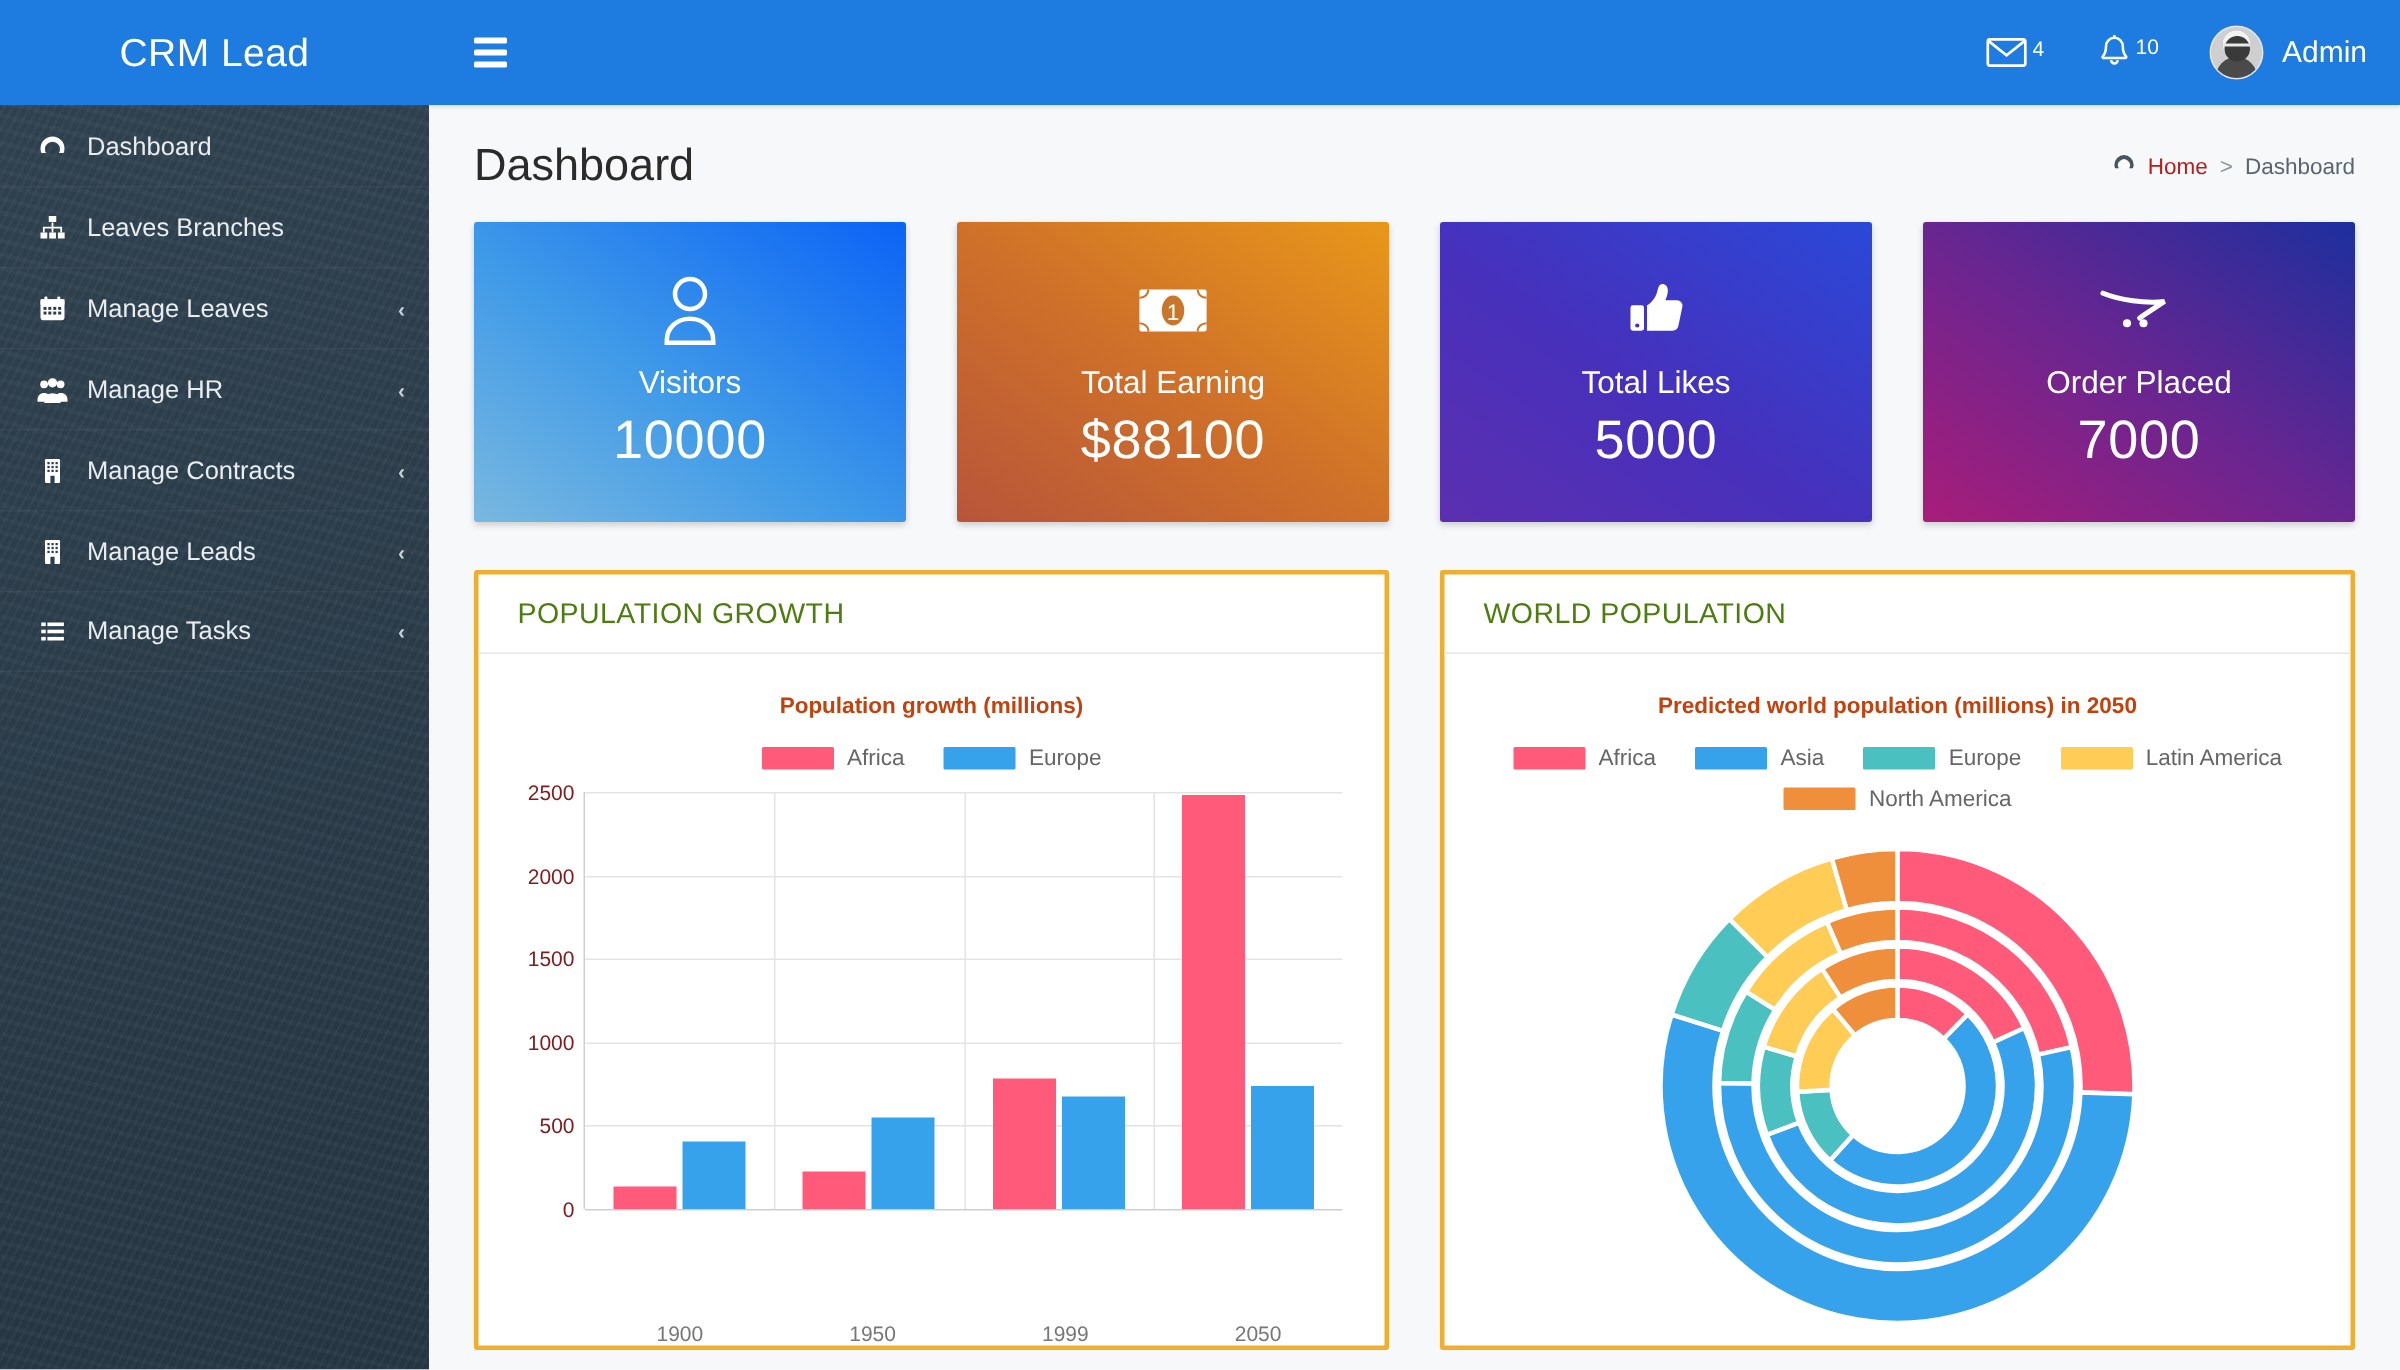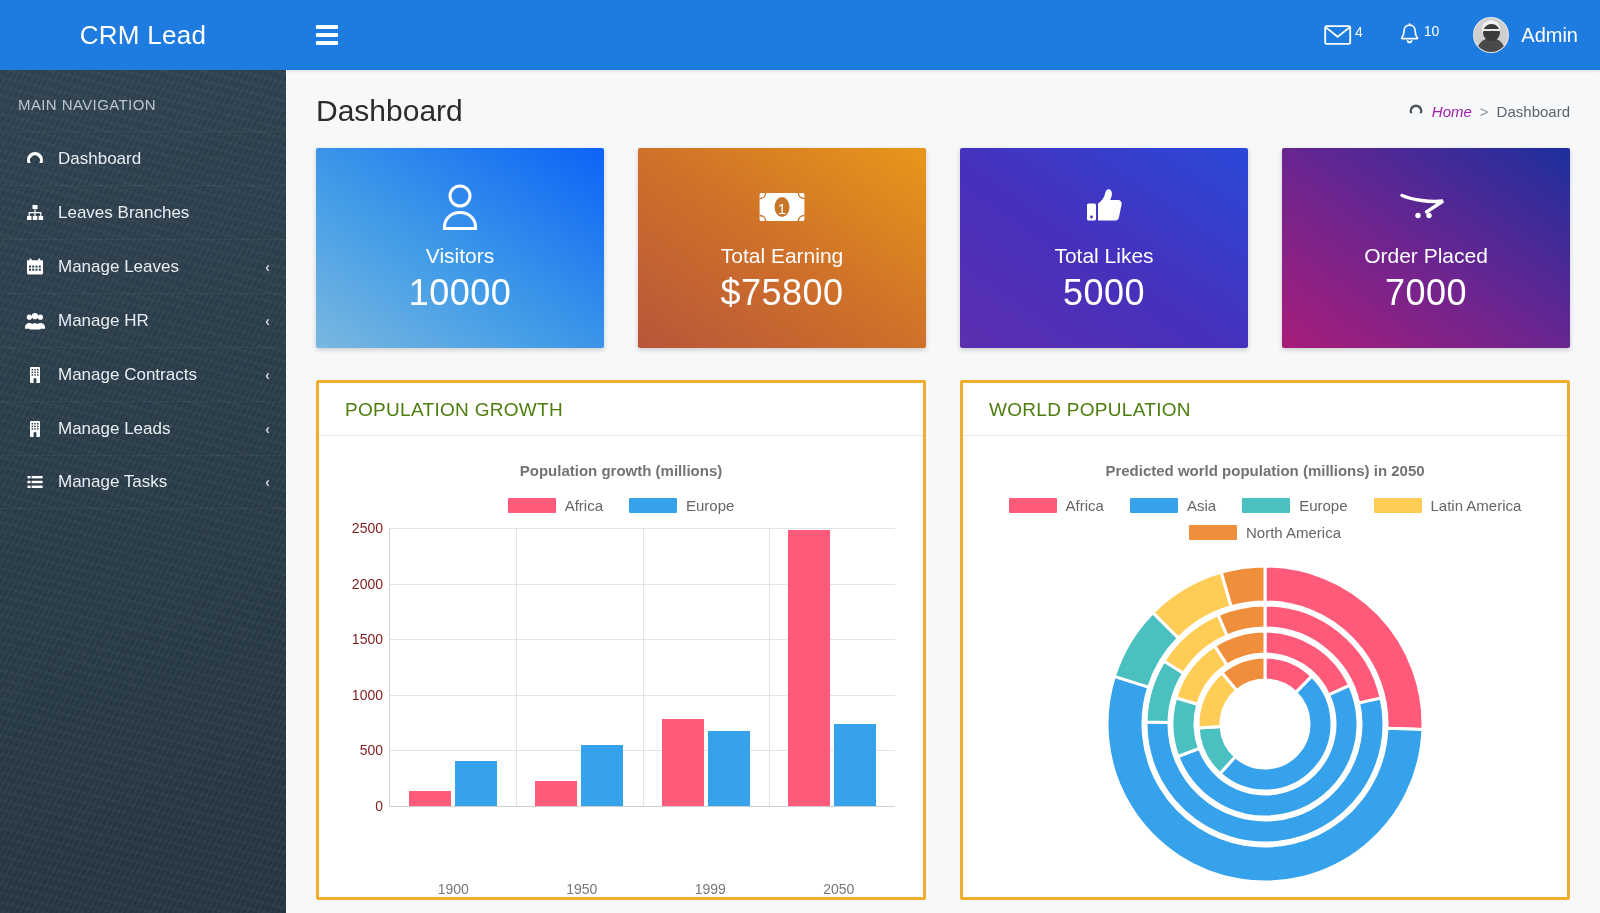--- a/index.html
+++ b/index.html
@@ -74,21 +74,21 @@
                   border-radius: 14px 14px 0 0; background: #4a4a4a; }
   .avatar .glass { position: absolute; left: 50%; top: 11px; width: 18px; height: 5px; margin-left: -9px;
                    border-top: 2px solid #e8e8e8; }
   .user-name { color: #fff; font-size: 20px; }
 
   
   .page-head { display: flex; align-items: center; justify-content: space-between; padding: 24px 30px 0 30px; }
   .page-title { font-size: 30px; color: #2b2b2b; font-weight: normal; }
   .breadcrumb { display: flex; align-items: center; gap: 8px; font-size: 15px; color: #5a6570; }
   .bc-sep { color: #8a929a; }
-  .bc-link { color: #a21caf; cursor: pointer; font-style: italic; }
+  .bc-link { color: #b91c1c; cursor: pointer; }
   .bc-cur { color: #5a6570; }
 
   
   .cards { display: flex; gap: 34px; padding: 20px 30px 0 30px; }
   .card {
     flex: 1 1 0; height: 200px; border-radius: 2px;
     display: flex; flex-direction: column; align-items: center; justify-content: center;
     color: #fff; box-shadow: 0 2px 5px rgba(0,0,0,.18); cursor: pointer;
   }
   .card .c-ico { margin-bottom: 12px; height: 50px; display: flex; align-items: center; }
@@ -104,21 +104,21 @@
   .panels { display: flex; gap: 34px; padding: 32px 30px 0 30px; }
   .panel {
     flex: 1 1 0; background: #fff; border: 3px solid #f0ad2e; border-radius: 2px;
     min-height: 520px; display: flex; flex-direction: column;
   }
   .panel-head {
     padding: 16px 26px 14px 26px; border-bottom: 1px solid #e6e6e6;
     font-size: 19px; color: #4d7c0f; letter-spacing: .3px;
   }
   .panel-body { flex: 1 1 auto; padding: 26px 20px 0 20px; display: flex; flex-direction: column; }
-  .chart-title { text-align: center; font-size: 15px; font-weight: bold; color: #737373; margin-bottom: 18px; }
+  .chart-title { text-align: center; font-size: 15px; font-weight: bold; color: #c2410c; margin-bottom: 18px; }
   .chart-legend { display: flex; flex-wrap: wrap; justify-content: center; gap: 10px 26px; margin-bottom: 14px; }
   .lg { display: flex; align-items: center; gap: 9px; font-size: 15px; color: #666; cursor: pointer; }
   .lg-sw { width: 48px; height: 15px; border-radius: 1px; }
 
   
   .bar-wrap { flex: 1 1 auto; display: flex; padding: 0 8px 0 0; }
   .y-axis { width: 50px; position: relative; }
   .y-tick { position: absolute; right: 6px; transform: translateY(-50%); font-size: 14px; color: #7f1d1d; }
   .plot { flex: 1 1 auto; position: relative; border-left: 1px solid #cfcfcf; }
   .gridline { position: absolute; left: 0; right: 0; height: 1px; background: #e3e3e3; }
@@ -137,21 +137,20 @@
 </style>
 </head>
 <body>
 
 <div class="app">
 
   <aside class="sidebar">
     <div class="brand">
       <span>CRM Lead</span>
     </div>
-    <div class="nav-header">MAIN NAVIGATION</div>
 
     <div class="nav-item">
       <span class="nav-ico">
         <svg width="20" height="20" viewBox="0 0 20 20">
             <path fill="#fff" d="M10 3a8 8 0 0 0-8 8 8 8 0 0 0 .6 3h3.1a5 5 0 1 1 8.6 0h3.1a8 8 0 0 0 .6-3 8 8 0 0 0-8-8z"></path>
             <circle cx="6.3" cy="10.3" r="1.1" fill="#2b3e4d"></circle>
             <circle cx="10" cy="8.2" r="1.1" fill="#2b3e4d"></circle>
             <path fill="#2b3e4d" d="M9.4 13.2l3.6-3.1.9 1-3.1 3.6z"></path>
           </svg>
       </span>
@@ -343,21 +342,21 @@
       <div class="card card-2">
         <span class="c-ico">
           <svg width="48" height="34" viewBox="0 0 48 34">
               <rect x="1.6" y="3" width="44.8" height="28" rx="1.5" fill="#fff"></rect>
               <path d="M1.6 8.5c3.4 0 6-2.3 6-5.5M46.4 8.5c-3.4 0-6-2.3-6-5.5M1.6 25.5c3.4 0 6 2.3 6 5.5M46.4 25.5c-3.4 0-6 2.3-6 5.5" fill="none" stroke="#c8772a" stroke-width="1.4"></path>
               <ellipse cx="24" cy="17" rx="7.5" ry="10" fill="#c8772a"></ellipse>
               <text x="24" y="23.5" font-size="15" font-family="Liberation Sans, sans-serif" fill="#fff" text-anchor="middle">1</text>
             </svg>
         </span>
         <span class="c-label">Total Earning</span>
-        <span class="c-value">$75800</span>
+        <span class="c-value">$88100</span>
       </div>
       <div class="card card-3">
         <span class="c-ico">
           <svg width="44" height="46" viewBox="0 0 44 46">
               <path fill="#fff" d="M16 19.5c2-1 4.6-3.6 6.2-7.2 1-2.3 1-5.2 2.6-6.4 2-1.5 5.1.2 5.1 3.6 0 2.6-.8 4.6-1.7 6.6h7.6c2.5 0 4.3 2 3.8 4.3l-2.7 13c-.4 1.9-2 3.1-4 3.1H16z"></path>
               <rect x="5" y="19.5" width="9" height="17" rx="1.6" fill="#fff"></rect>
               <circle cx="9.5" cy="33" r="1.4" fill="#4a2fae"></circle>
             </svg>
         </span>
         <span class="c-label">Total Likes</span>

